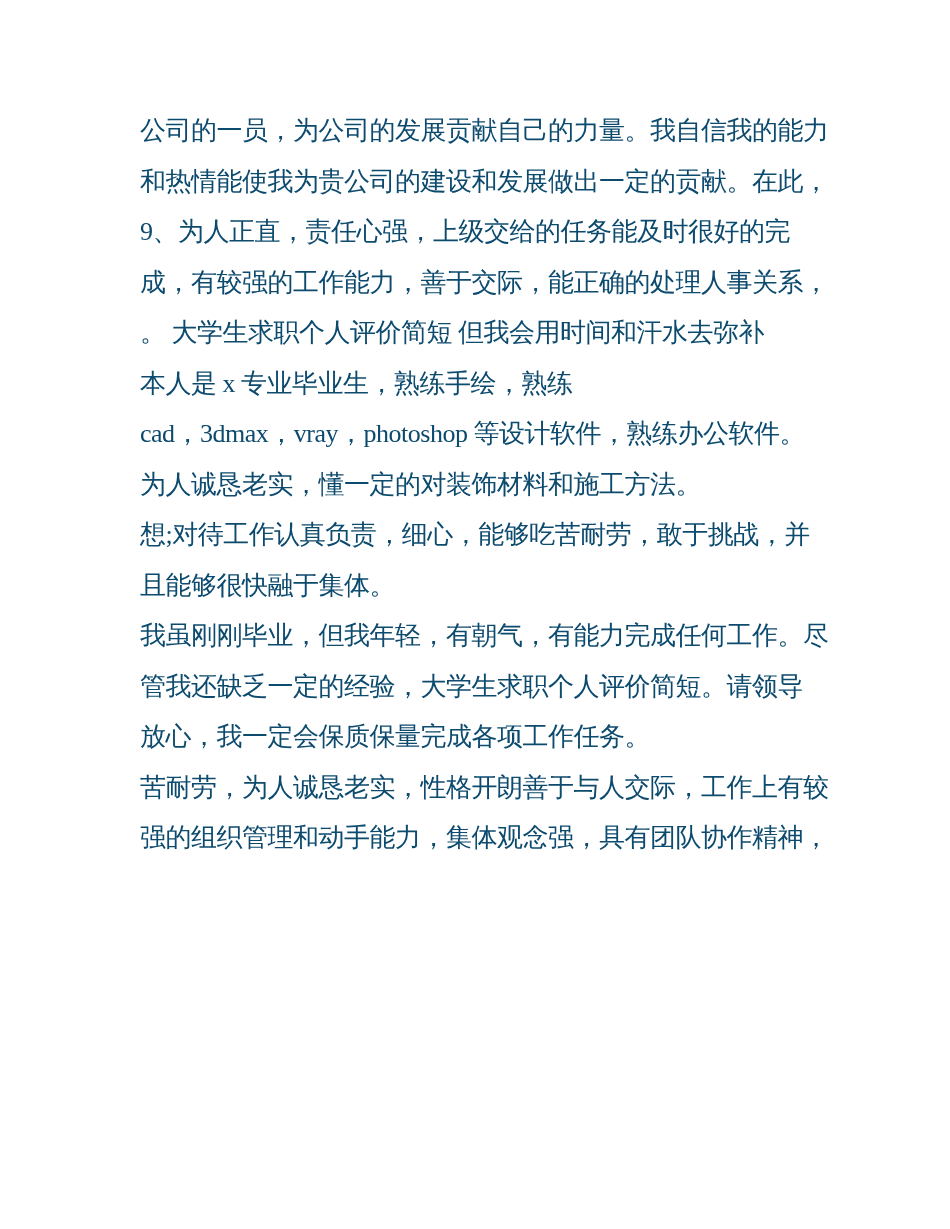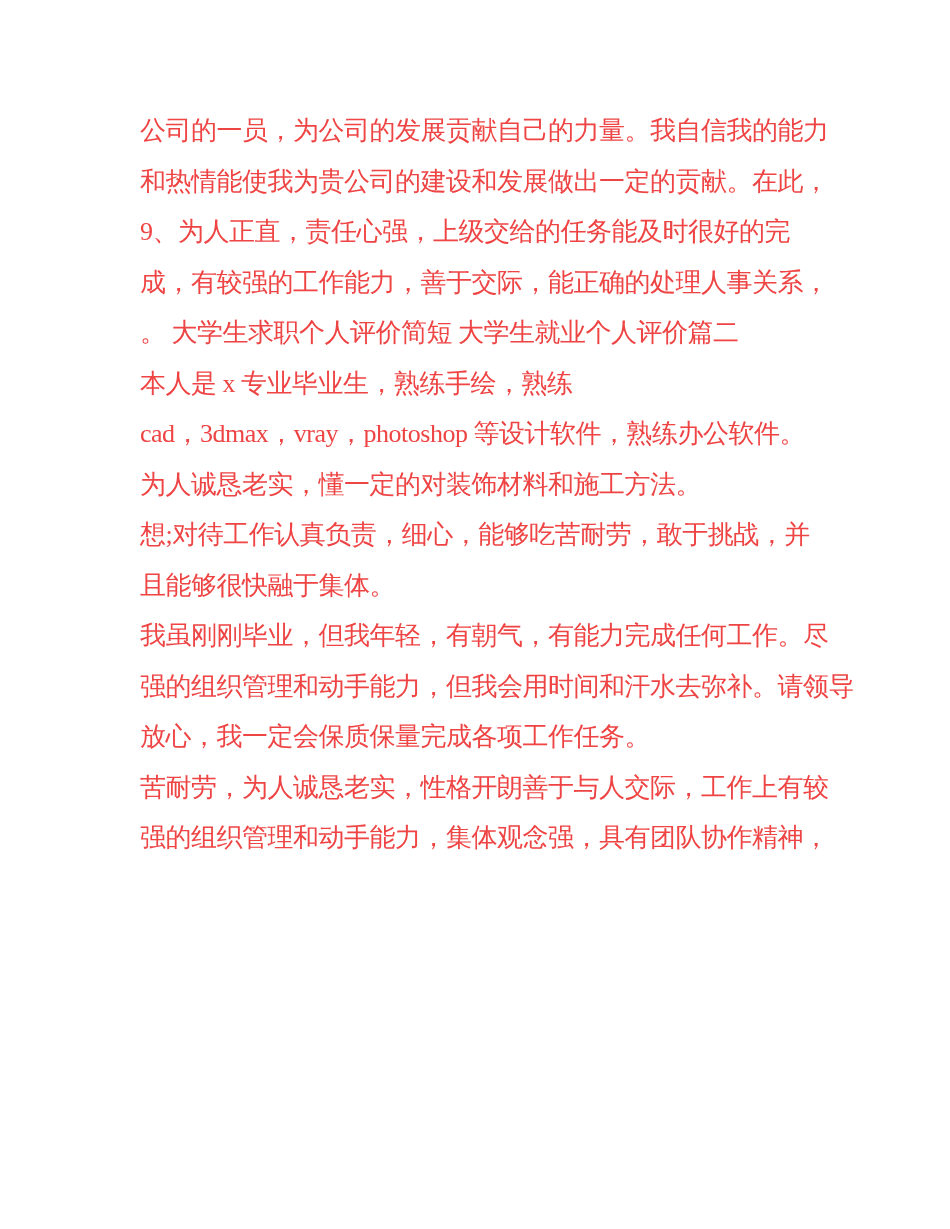--- a/index.html
+++ b/index.html
@@ -31,30 +31,30 @@
   .line {
     height: 50.5px;
     line-height: 50.5px;
     white-space: nowrap;
   }
 </style>
 </head>
 <body style="background: rgb(255, 255, 255);">
 
 <main class="page">
-  <div class="text-block" style="color: #ef4444;">
+  <div class="text-block" style="color: #0c4a6e;">
     <div class="line">公司的一员，为公司的发展贡献自己的力量。我自信我的能力</div>
     <div class="line">和热情能使我为贵公司的建设和发展做出一定的贡献。在此，</div>
     <div class="line">9、为人正直，责任心强，上级交给的任务能及时很好的完</div>
     <div class="line">成，有较强的工作能力，善于交际，能正确的处理人事关系，</div>
-    <div class="line">。 大学生求职个人评价简短 大学生就业个人评价篇二</div>
+    <div class="line">。 大学生求职个人评价简短 但我会用时间和汗水去弥补</div>
     <div class="line">本人是 x 专业毕业生，熟练手绘，熟练</div>
     <div class="line">cad，3dmax，vray，photoshop 等设计软件，熟练办公软件。</div>
     <div class="line">为人诚恳老实，懂一定的对装饰材料和施工方法。</div>
     <div class="line">想;对待工作认真负责，细心，能够吃苦耐劳，敢于挑战，并</div>
     <div class="line">且能够很快融于集体。</div>
     <div class="line">我虽刚刚毕业，但我年轻，有朝气，有能力完成任何工作。尽</div>
-    <div class="line">强的组织管理和动手能力，但我会用时间和汗水去弥补。请领导</div>
+    <div class="line">管我还缺乏一定的经验，大学生求职个人评价简短。请领导</div>
     <div class="line">放心，我一定会保质保量完成各项工作任务。</div>
     <div class="line">苦耐劳，为人诚恳老实，性格开朗善于与人交际，工作上有较</div>
     <div class="line">强的组织管理和动手能力，集体观念强，具有团队协作精神，</div>
   </div>
 </main>
 
 </body></html>

